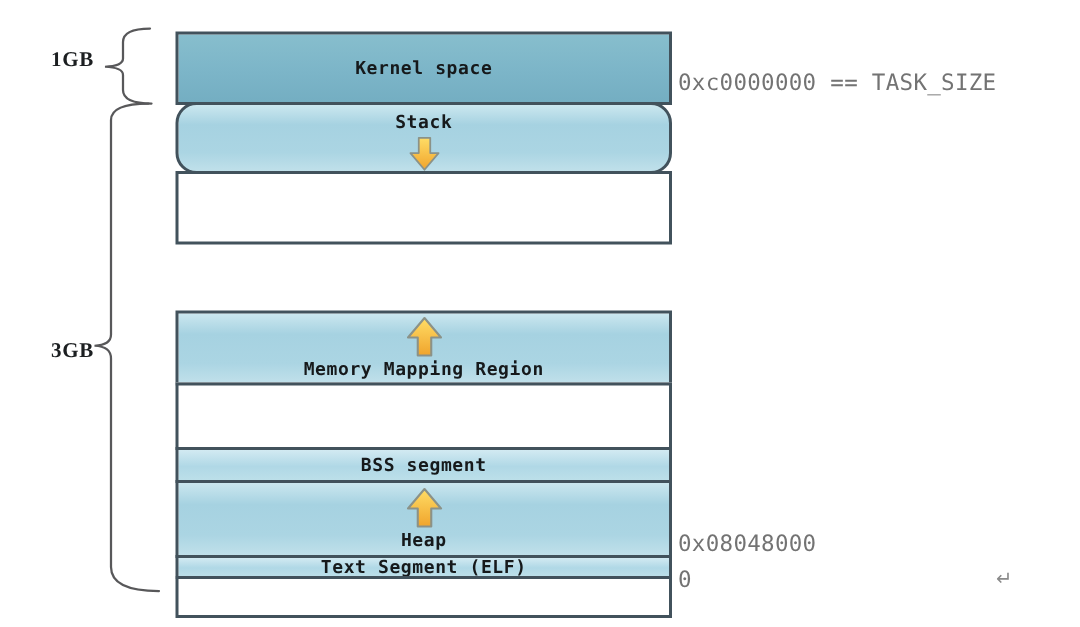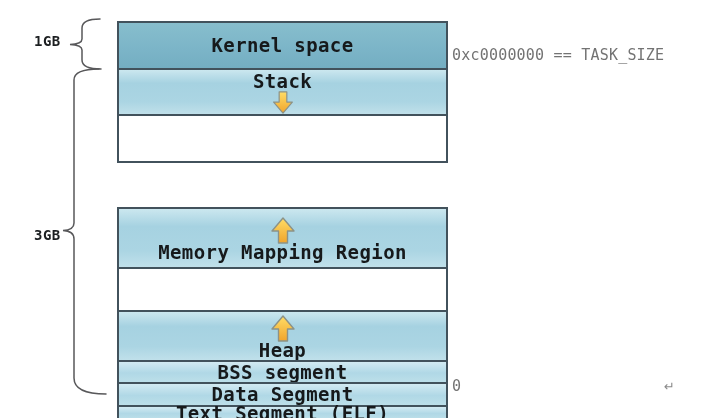--- a/index.html
+++ b/index.html
@@ -7,46 +7,46 @@
     position:relative; width:720px; height:418px; background:#ffffff;
     font-family:"DejaVu Sans Mono","Liberation Mono",monospace;
     overflow:hidden;
   }
   
   .column { position:absolute; left:117px; top:21px; width:331px; }
   .seg {
     position:relative; box-sizing:border-box; width:331px;
     border:2px solid #42525c; margin-top:-2px;
     display:flex; flex-direction:column; align-items:center; justify-content:center;
-    color:#16191b; font-weight:bold; font-size:19px; letter-spacing:.4px;
+    color:#16191b; font-weight:bold; font-size:12px; letter-spacing:.4px;
   }
   .seg:first-child { margin-top:0; }
   .fill-kernel { background:linear-gradient(180deg,#87becd 0%,#7cb5c8 55%,#74aec2 100%); }
   .fill-region { background:linear-gradient(180deg,#cbe7ef 0%,#a6d2e1 30%,#abd5e3 72%,#c0e0ea 100%); }
   .fill-row    { background:linear-gradient(180deg,#d2eaf2 0%,#b0d8e6 55%,#bcdfe9 100%); }
   .fill-empty  { background:#ffffff; }
 
   .h-kernel { height:49px; }
-  .h-stack  { height:48px; justify-content:space-between; padding-top:3px; }
+  .h-stack  { height:48px; justify-content:space-between; padding-top:3px;border-radius:14px; }
   .h-gap1   { height:49px; }
-  .h-mmr    { height:62px;margin-top:44px; }
+  .h-mmr    { height:50px;margin-top:44px; }
   .h-gap2   { height:45px; }
   .h-heap   { height:52px; }
   .h-bss    { height:24px; }
   .h-data   { height:25px; }
   .h-text   { height:16px; }
   .h-bottom { height:28px; }
 
   .seg-label { line-height:17px; white-space:nowrap; }
   .arrow-svg { display:block; margin:1px 0 0 0; }
 
   
   .gb {
     position:absolute; left:34px; color:#1c1f21;
-    font-weight:bold; font-size:14px; letter-spacing:.5px;
+    font-weight:bold; font-size:14px; letter-spacing:.5px;font-family:Liberation Serif, serif;
   }
   .gb1 { top:33px; }
   .gb3 { top:227px; }
   .brace { position:absolute; }
   .brace1 { left:60px; top:16px; }
   .brace3 { left:58px; top:62px; }
 
   
   .addr {
     position:absolute; left:452px; color:#737373; font-size:15px;
@@ -106,46 +106,44 @@
               <stop offset="1" stop-color="#f0a42c"></stop>
           </linearGradient>
         </defs>
         <path d="M13,1 L24,14 L17.5,14 L17.5,26 L8.5,26 L8.5,14 L2,14 Z" fill="url(#gUp1)" stroke="#8b9288" stroke-width="1.4" stroke-linejoin="round"></path>
       </svg>
       <span class="seg-label">Memory Mapping Region</span>
     </div>
 
     <div class="seg fill-empty h-gap2"></div>
 
+    <div class="seg fill-row h-bss">
+      <span class="seg-label">BSS segment</span>
+    </div>
+
     <div class="seg fill-region h-heap">
       <svg class="arrow-svg" width="26" height="27" viewBox="0 0 26 27">
         <defs>
           <linearGradient id="gUp2" x1="0" y1="0" x2="0" y2="1">
             <stop offset="0" stop-color="#ffdd66"></stop>
               <stop offset="1" stop-color="#f0a42c"></stop>
           </linearGradient>
         </defs>
         <path d="M13,1 L24,14 L17.5,14 L17.5,26 L8.5,26 L8.5,14 L2,14 Z" fill="url(#gUp2)" stroke="#8b9288" stroke-width="1.4" stroke-linejoin="round"></path>
       </svg>
       <span class="seg-label">Heap</span>
     </div>
 
-    <div class="seg fill-row h-bss">
-      <span class="seg-label">BSS segment</span>
-    </div>
-
-    <div class="seg fill-row h-data">
-      <span class="seg-label">Data Segment</span>
-    </div>
 
     <div class="seg fill-row h-text">
       <span class="seg-label">Text Segment (ELF)</span>
     </div>
 
     <div class="seg fill-empty h-bottom"></div>
   </div>
 
   <span class="addr addr-task">0xc0000000 == TASK_SIZE</span>
+  <span class="addr addr-text">0x08048000</span>
   <span class="addr addr-zero">0</span>
 
   <span class="retmark">↵</span>
 
 </div>
 
 </body></html>

